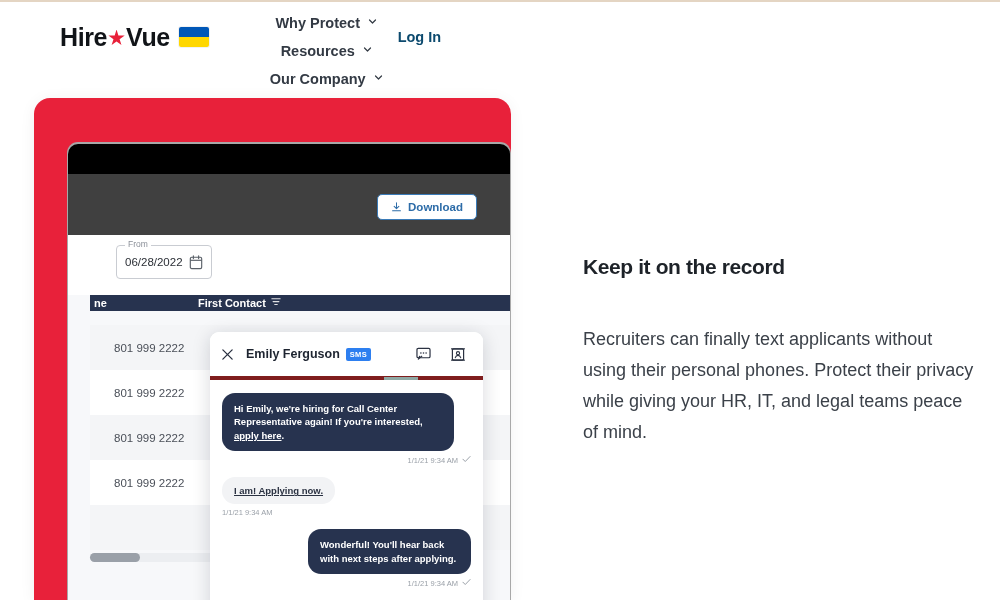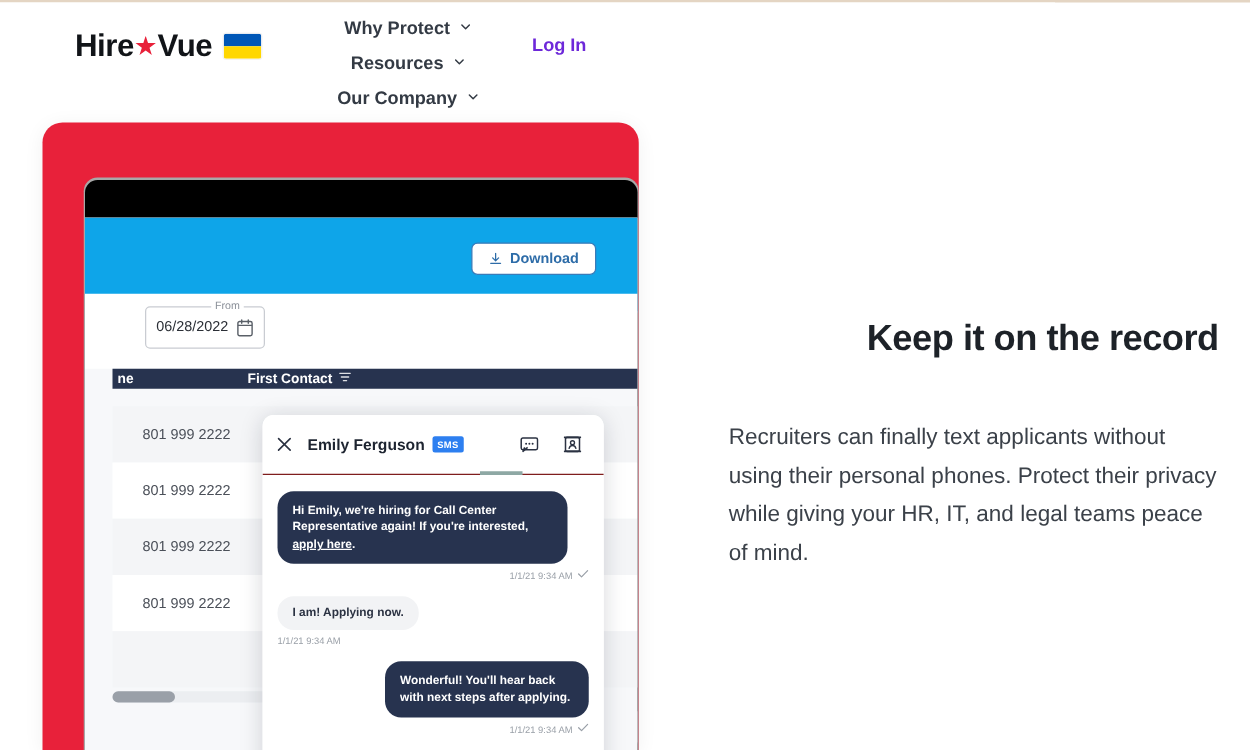--- a/index.html
+++ b/index.html
@@ -60,22 +60,21 @@
   .caret {
     width: 9px; height: 9px; position: relative; top: -1px;
   }
   .caret svg { display: block; }
 
   .search-btn {
     margin-left: 9px; padding: 6px; cursor: pointer;
     display: flex; align-items: center;
   }
   .login-link {
-    margin-left: 28px;
-    font-size: 14.5px; font-weight: 700; color: #6d28d9;
+    font-size: 14.5px; font-weight: 700; color: #0c4a6e;
     cursor: pointer; white-space: nowrap;
   }
 
   
   .device {
     position: absolute; left: 34px; top: 98px;
     width: 477px; height: 502px;
     background: #e8213a;
     border-radius: 16px 16px 0 0;
     overflow: hidden;
@@ -97,21 +96,21 @@
     position: absolute; left: 34px; top: 76px;
     width: 442px; height: 426px;
     background: #f7f8fa;
     overflow: hidden;
   }
 
   
   .app-toolbar {
     position: absolute; left: 0; top: 0;
     width: 442px; height: 76px;
-    background: #0ea5e9;
+    background: #404040;
     border-bottom: 1px solid #e6e8ec;
   }
   .download-btn {
     position: absolute; right: 33px; top: 20px;
     display: flex; align-items: center; gap: 6px;
     border: 1px solid #3a7bb8; border-radius: 5px;
     background: #ffffff;
     padding: 6px 13px;
     color: #2d6ca8; font-size: 11.5px; font-weight: 600;
     cursor: pointer;
@@ -127,21 +126,21 @@
     position: absolute; left: 48px; top: 10px;
     width: 96px; height: 34px;
     border: 1px solid #c9ccd2; border-radius: 4px;
     background: #fff;
     display: flex; align-items: center; padding: 0 8px;
     cursor: pointer;
   }
   .date-field .fl-label {
     position: absolute; top: -7px; left: 8px;
     background: #fff; padding: 0 3px;
-    font-size: 8.5px; color: #8a8f98; margin-left: 44px;
+    font-size: 8.5px; color: #8a8f98;
   }
   .date-field .d-val { font-size: 11.5px; color: #2b2f36; }
   .date-field .d-cal { position:absolute; right: 8px; top: 9px; }
 
   .tbl {
     position: absolute; left: 0; top: 121px;
     width: 442px; height: 305px;
   }
   .tbl-head {
     position: absolute; left: 22px; top: 0;
@@ -192,21 +191,21 @@
     background: #ffffff;
     border-radius: 9px 9px 0 0;
     box-shadow: 0 3px 18px rgba(16,24,40,0.17);
     overflow: hidden;
   }
   .chat-head {
     position: absolute; left: 0; top: 0;
     width: 273px; height: 48px;
     background: #ffffff;
     display: flex; align-items: center;
-    border-bottom: 1px solid #7f1d1d;
+    border-bottom: 4px solid #7f1d1d;
   }
   .chat-close { margin-left: 11px; cursor: pointer; display:flex; }
   .chat-name {
     margin-left: 12px;
     font-size: 12.5px; font-weight: 700; color: #1d2430;
   }
   .sms-badge {
     margin-left: 6px;
     background: #2d7ff0; color: #fff;
     font-size: 7.5px; font-weight: 700;
@@ -238,35 +237,36 @@
     max-width: 232px;
   }
   .bubble-out a { color: #fff; text-decoration: underline; }
   .bubble-out.short { max-width: 163px; margin-left: auto; }
   .bubble-in {
     background: #f2f3f5; color: #2b3242;
     border-radius: 13px;
     padding: 8px 12px;
     font-size: 9.5px; font-weight: 600;
     display: inline-block;
+    text-decoration: underline;
   }
   .ts {
     font-size: 7.5px; color: #9aa0a8; margin-top: 4px;
     display: flex; align-items: center; gap: 4px;
   }
   .ts.right { justify-content: flex-end; }
   .ts.left { justify-content: flex-start; }
 
   
   .copy {
     position: absolute; left: 583px; top: 254px; width: 392px;
   }
   .copy h1 {
-    font-size: 29px; font-weight: 700; color: #1d2228;
-    letter-spacing: -0.4px; line-height: 1.2; text-align: right;
+    font-size: 21px; font-weight: 700; color: #1d2228;
+    letter-spacing: -0.4px; line-height: 1.2;
   }
   .copy p {
     margin-top: 45px;
     font-size: 18px; color: #3b4149; line-height: 1.72;
   }
 </style>
 </head>
 <body>
 
 <div class="top-rule"></div>

